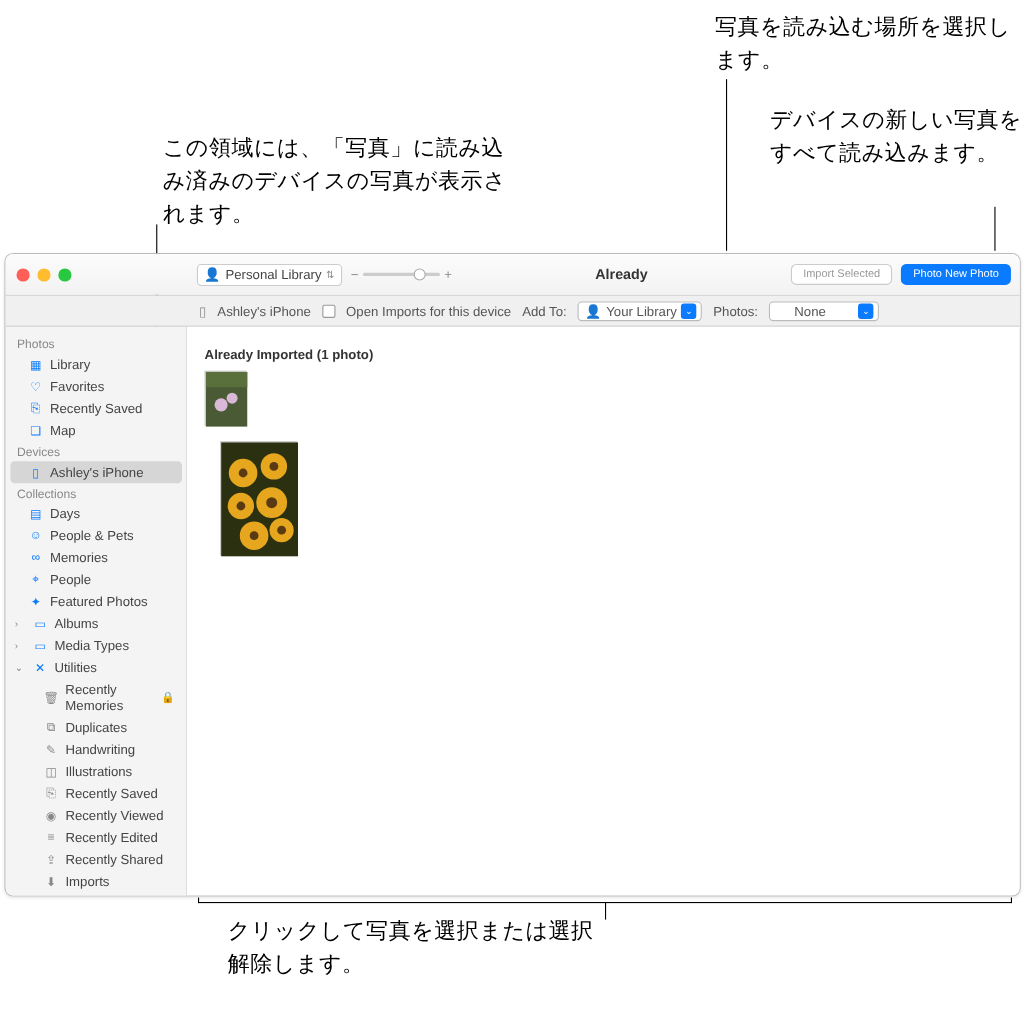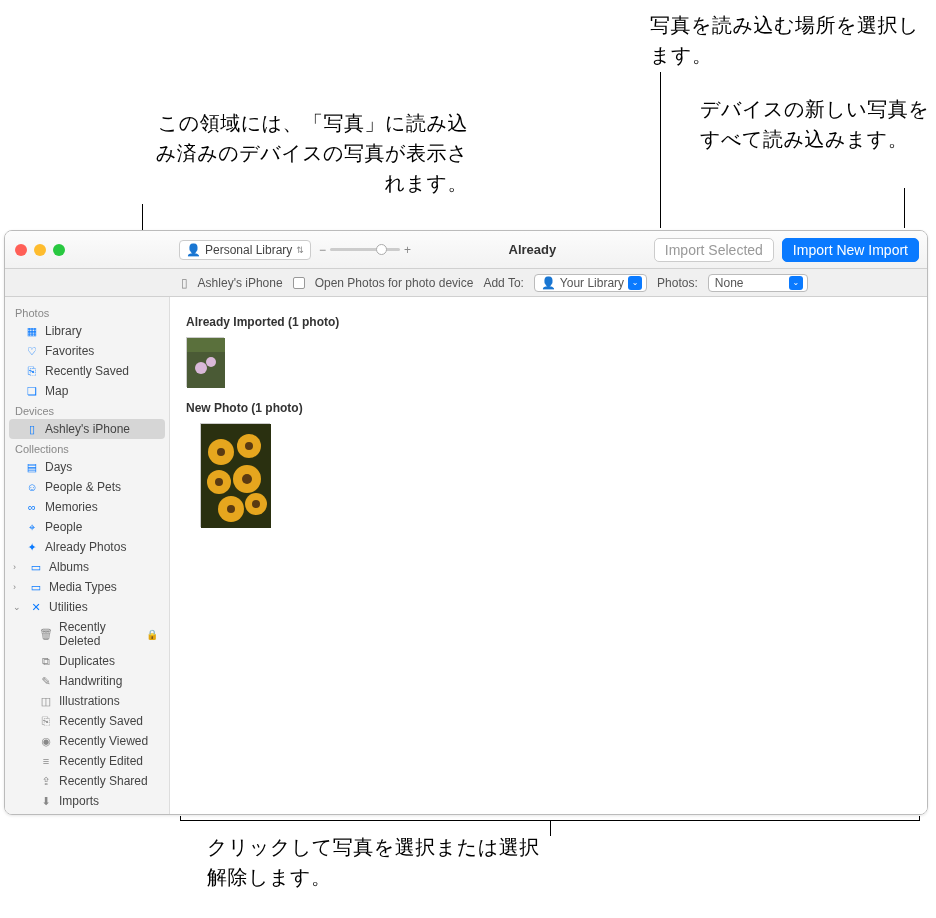--- a/index.html
+++ b/index.html
@@ -68,21 +68,21 @@
   }
   .slider-thumb {
     position:absolute; left:46px; top:-4px; width:11px; height:11px;
     background:#fff; border:1px solid #aaa; border-radius:50%;
   }
   .title-center {
     flex:1; text-align:center; font-weight:600; font-size:13px; color:#333;
   }
   .btn {
     border:1px solid #ccc; border-radius:5px; padding:3px 10px;
-    background:#fff; font-size:14px; color:#999;
+    background:#fff; font-size:10px; color:#999;
   }
   .btn.primary { background:#0a7aff; color:#fff; border-color:#0a7aff;}
   .subtoolbar {
     display:flex; align-items:center; height:28px;
     background:#f0f0f0; border-bottom:1px solid #d0d0d0;
     padding:0 8px; gap:10px; font-size:12px; color:#555;
   }
   .body {
     flex:1; display:flex; overflow:hidden;justify-content:center;
   }
@@ -125,21 +125,21 @@
   }
   .check { width:12px; height:12px; border:1px solid #999; border-radius:2px; background:#fff;}
   .dev-icon { color:#888; font-size:12px;}
   svg.flower { display:block;}
 </style>
 </head>
 <body>
 
 <div class="callout" style="left:650px; top:10px; width:270px;">写真を読み込む場所を選択します。</div>
 <div class="callout" style="left:700px; top:94px; width:230px;">デバイスの新しい写真をすべて読み込みます。</div>
-<div class="callout" style="left:148px; top:108px; width:320px;text-align:right;">この領域には、「写真」に読み込み済みのデバイスの写真が表示されます。</div>
+<div class="callout" style="left:148px; top:120px; width:320px;">この領域には、「写真」に読み込み済みのデバイスの写真が表示されます。</div>
 <div class="callout" style="left:207px; top:832px; width:340px;">クリックして写真を選択または選択解除します。</div>
 
 <div class="callout-line" style="left:142px; top:204px; width:1px; height:178px;"></div>
 <div class="callout-line" style="left:142px; top:320px; width:14px; height:1px;"></div>
 <div class="callout-line" style="left:142px; top:382px; width:14px; height:1px;"></div>
 <div class="callout-line" style="left:660px; top:72px; width:1px; height:156px;"></div>
 <div class="callout-line" style="left:904px; top:188px; width:1px; height:40px;"></div>
 <div class="callout-line" style="left:180px; top:820px; width:740px; height:1px;"></div>
 <div class="callout-line" style="left:180px; top:816px; width:1px; height:5px;"></div>
 <div class="callout-line" style="left:919px; top:816px; width:1px; height:5px;"></div>
@@ -160,38 +160,38 @@
     </div>
     <div class="slider-group">
       <span>−</span>
       <div class="slider-track">
         <div class="slider-thumb"></div>
       </div>
       <span>+</span>
     </div>
     <div class="title-center">Already</div>
     <div class="btn">Import Selected</div>
-    <div class="btn primary">Import New Import</div>
+    <div class="btn primary">Photo New Photo</div>
   </div>
 
   <div class="subtoolbar">
     <span style="width:158px;"></span>
     <span class="dev-icon">▯</span>
     <span>Ashley's iPhone</span>
     <span class="check"></span>
-    <span>Open Photos for photo device</span>
+    <span>Open Imports for this device</span>
     <span>Add To:</span>
     <span class="popup">
       <span style="color:#888;">👤</span>
       <span>Your Library</span>
       <span class="arrows">⌄</span>
     </span>
     <span>Photos:</span>
     <span class="popup" style="flex:0 0 100px;">
-      <span style="flex:1;">None</span>
+      <span style="flex:1;margin-left:16px;">None</span>
       <span class="arrows">⌄</span>
     </span>
   </div>
 
   <div class="body">
 
     <div class="sidebar">
       <div class="section-hdr">Photos</div>
       <div class="sb-item">
           <span class="icon">▦</span>
@@ -228,41 +228,41 @@
       <div class="sb-item">
           <span class="icon">∞</span>
           <span>Memories</span>
         </div>
       <div class="sb-item">
           <span class="icon">⌖</span>
           <span>People</span>
         </div>
       <div class="sb-item">
           <span class="icon">✦</span>
-          <span>Already Photos</span>
+          <span>Featured Photos</span>
         </div>
 
       <div class="sb-item" style="padding-left:8px;">
           <span class="disclosure">›</span>
           <span class="icon">▭</span>
           <span>Albums</span>
         </div>
       <div class="sb-item" style="padding-left:8px;">
           <span class="disclosure">›</span>
           <span class="icon">▭</span>
           <span>Media Types</span>
         </div>
       <div class="sb-item" style="padding-left:8px;">
           <span class="disclosure">⌄</span>
           <span class="icon">✕</span>
           <span>Utilities</span>
         </div>
       <div class="sb-item sub">
           <span class="icon">🗑</span>
-          <span>Recently Deleted</span>
+          <span>Recently Memories</span>
           <span class="lock">🔒</span>
         </div>
       <div class="sb-item sub">
           <span class="icon">⧉</span>
           <span>Duplicates</span>
         </div>
       <div class="sb-item sub">
           <span class="icon">✎</span>
           <span>Handwriting</span>
         </div>
@@ -298,21 +298,20 @@
       <div class="thumb-row">
         <div class="thumb thumb1">
           <svg class="flower" width="38" height="50">
             <rect width="38" height="50" fill="#4a5a35"></rect>
             <circle cx="14" cy="30" r="6" fill="#d9b8d8"></circle>
             <circle cx="24" cy="24" r="5" fill="#d9b8d8"></circle>
             <rect x="0" y="0" width="38" height="14" fill="#5a703c"></rect>
           </svg>
         </div>
       </div>
-      <div class="section-title">New Photo (1 photo)</div>
       <div class="thumb-row">
         <div class="thumb thumb2">
           <svg class="flower" width="70" height="104">
             <rect width="70" height="104" fill="#2a3010"></rect>
             <g fill="#e6a61e">
               <circle cx="20" cy="28" r="13"></circle>
                 <circle cx="48" cy="22" r="12"></circle>
               <circle cx="18" cy="58" r="12"></circle>
                 <circle cx="46" cy="55" r="14"></circle>
               <circle cx="30" cy="85" r="13"></circle>

